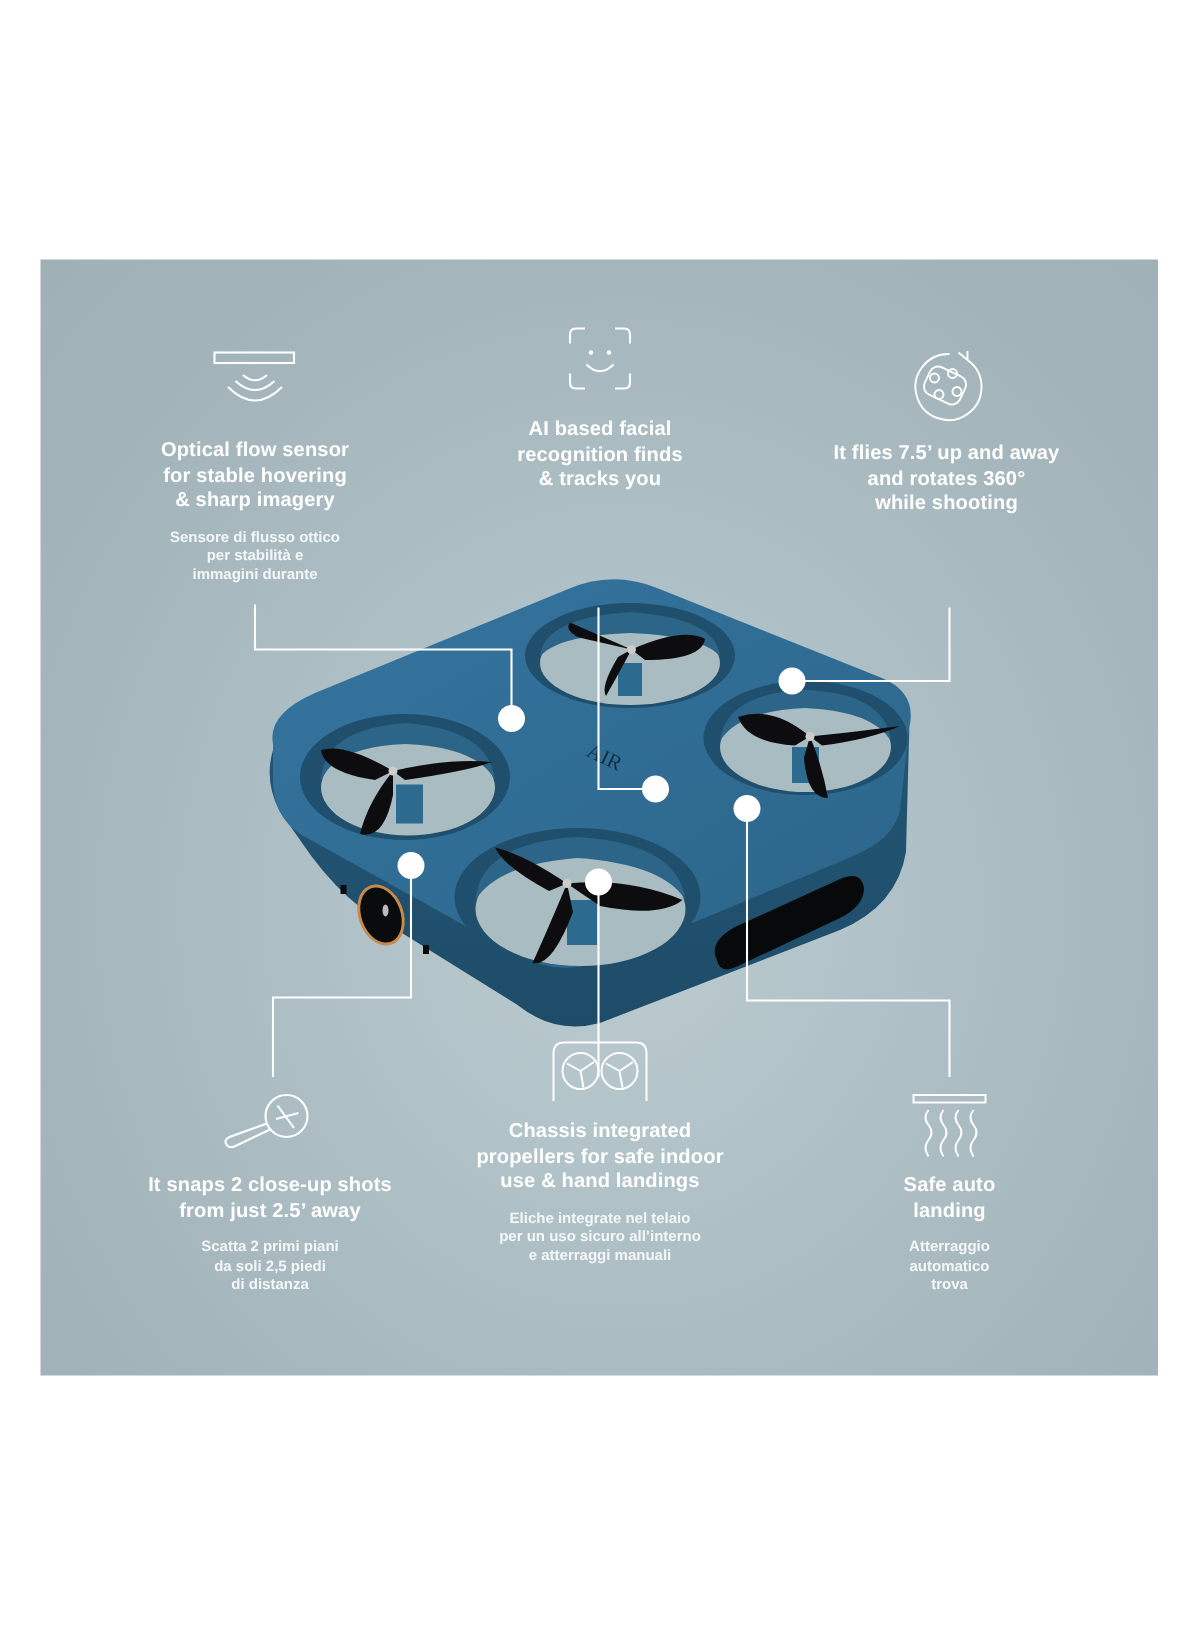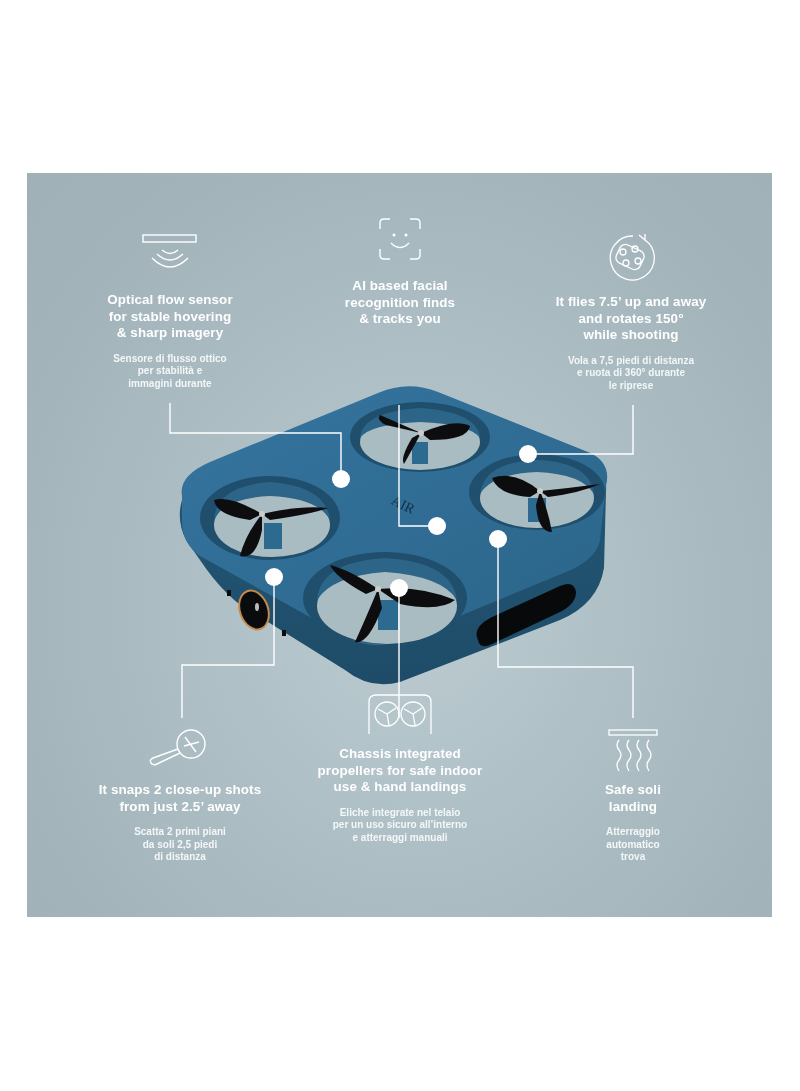--- a/index.html
+++ b/index.html
@@ -158,25 +158,22 @@
       <path d="M40,8 A22,22 0 1 1 28,4"></path>
       <polyline points="34,3 40,8 40,2"></polyline>
       <rect x="12" y="15" width="26" height="20" rx="6" transform="rotate(25 25 25)"></rect>
       <circle cx="18" cy="20" r="3"></circle>
       <circle cx="30" cy="17" r="3"></circle>
       <circle cx="21" cy="31" r="3"></circle>
       <circle cx="33" cy="29" r="3"></circle>
     </svg>
   </div>
   <div class="title">It flies 7.5’ up and away
-and rotates 150°
+and rotates 360°
 while shooting</div>
-  <div class="subtitle">Vola a 7,5 piedi di distanza
-e ruota di 360° durante
-le riprese</div>
 </div>
 
 <div class="feature f4">
   <div class="icon-box">
     <svg width="66" height="38" viewBox="0 0 66 38" fill="none" stroke="#fff" stroke-width="1.4">
       <circle cx="44" cy="16" r="14"></circle>
       <line x1="38" y1="9" x2="49" y2="24"></line>
       <line x1="37" y1="18" x2="52" y2="14"></line>
       <path d="M31,21 L6,30 Q2,32 4,35 Q6,38 10,36 L33,25"></path>
     </svg>
@@ -209,18 +206,18 @@
 <div class="feature f6">
   <div class="icon-box">
     <svg width="52" height="48" viewBox="0 0 52 48" fill="none" stroke="#fff" stroke-width="1.3">
       <rect x="2" y="2" width="48" height="5"></rect>
       <path d="M12,12 Q8,17 12,22 Q16,27 12,32 Q8,37 12,43"></path>
       <path d="M22,12 Q18,17 22,22 Q26,27 22,32 Q18,37 22,43"></path>
       <path d="M32,12 Q28,17 32,22 Q36,27 32,32 Q28,37 32,43"></path>
       <path d="M42,12 Q38,17 42,22 Q46,27 42,32 Q38,37 42,43"></path>
     </svg>
   </div>
-  <div class="title">Safe soli
+  <div class="title">Safe auto
 landing</div>
   <div class="subtitle">Atterraggio
 automatico
 trova</div>
 </div>
 
 </body></html>

